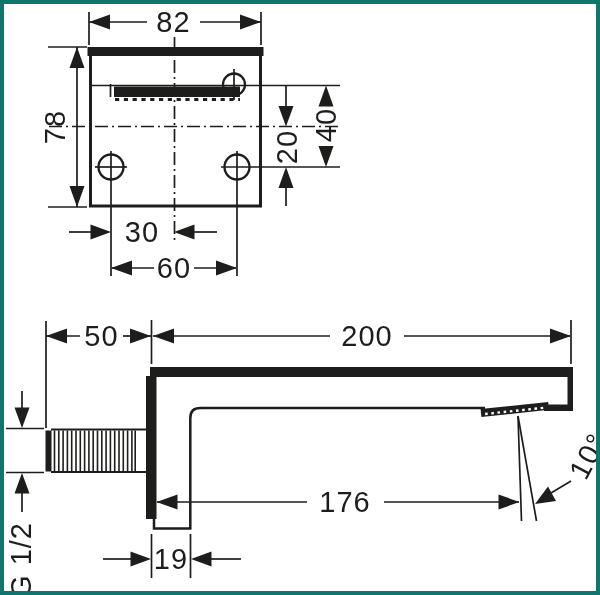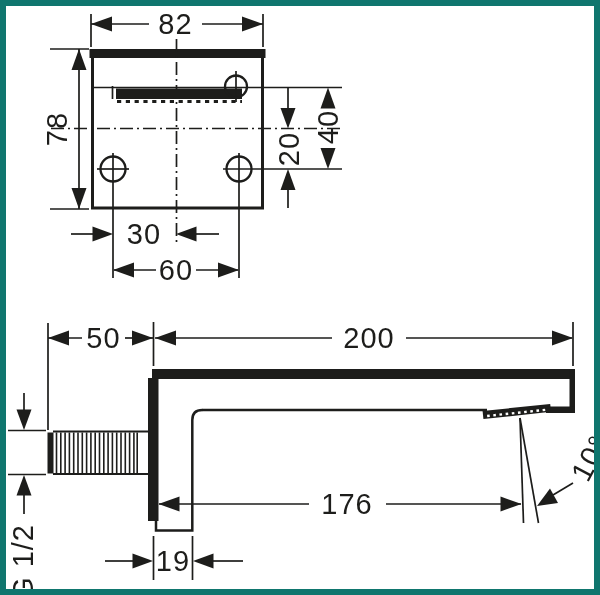--- a/index.html
+++ b/index.html
@@ -1,20 +1,20 @@
 <!DOCTYPE html>
 <html><head>
 <meta charset="utf-8">
 <style>
   html,body{margin:0;padding:0;background:#fff;}
   .canvas{
     position:relative;
     width:600px;height:595px;
     background:#ffffff;
-    border:6px solid #0f766e;
+    border:4px solid #0f766e;
     box-sizing:border-box;
     overflow:hidden;
   }
   svg{display:block;}
   
   .ln   {stroke:#1d1d1b;stroke-width:1.7;fill:none;stroke-linecap:butt;}
   .obj  {stroke:#1d1d1b;stroke-width:2.5;fill:none;}
   .obj3 {stroke:#1d1d1b;stroke-width:3;fill:#ffffff;}
   .fillb{fill:#1d1d1b;stroke:none;}
   .arr  {fill:#1d1d1b;stroke:none;}

